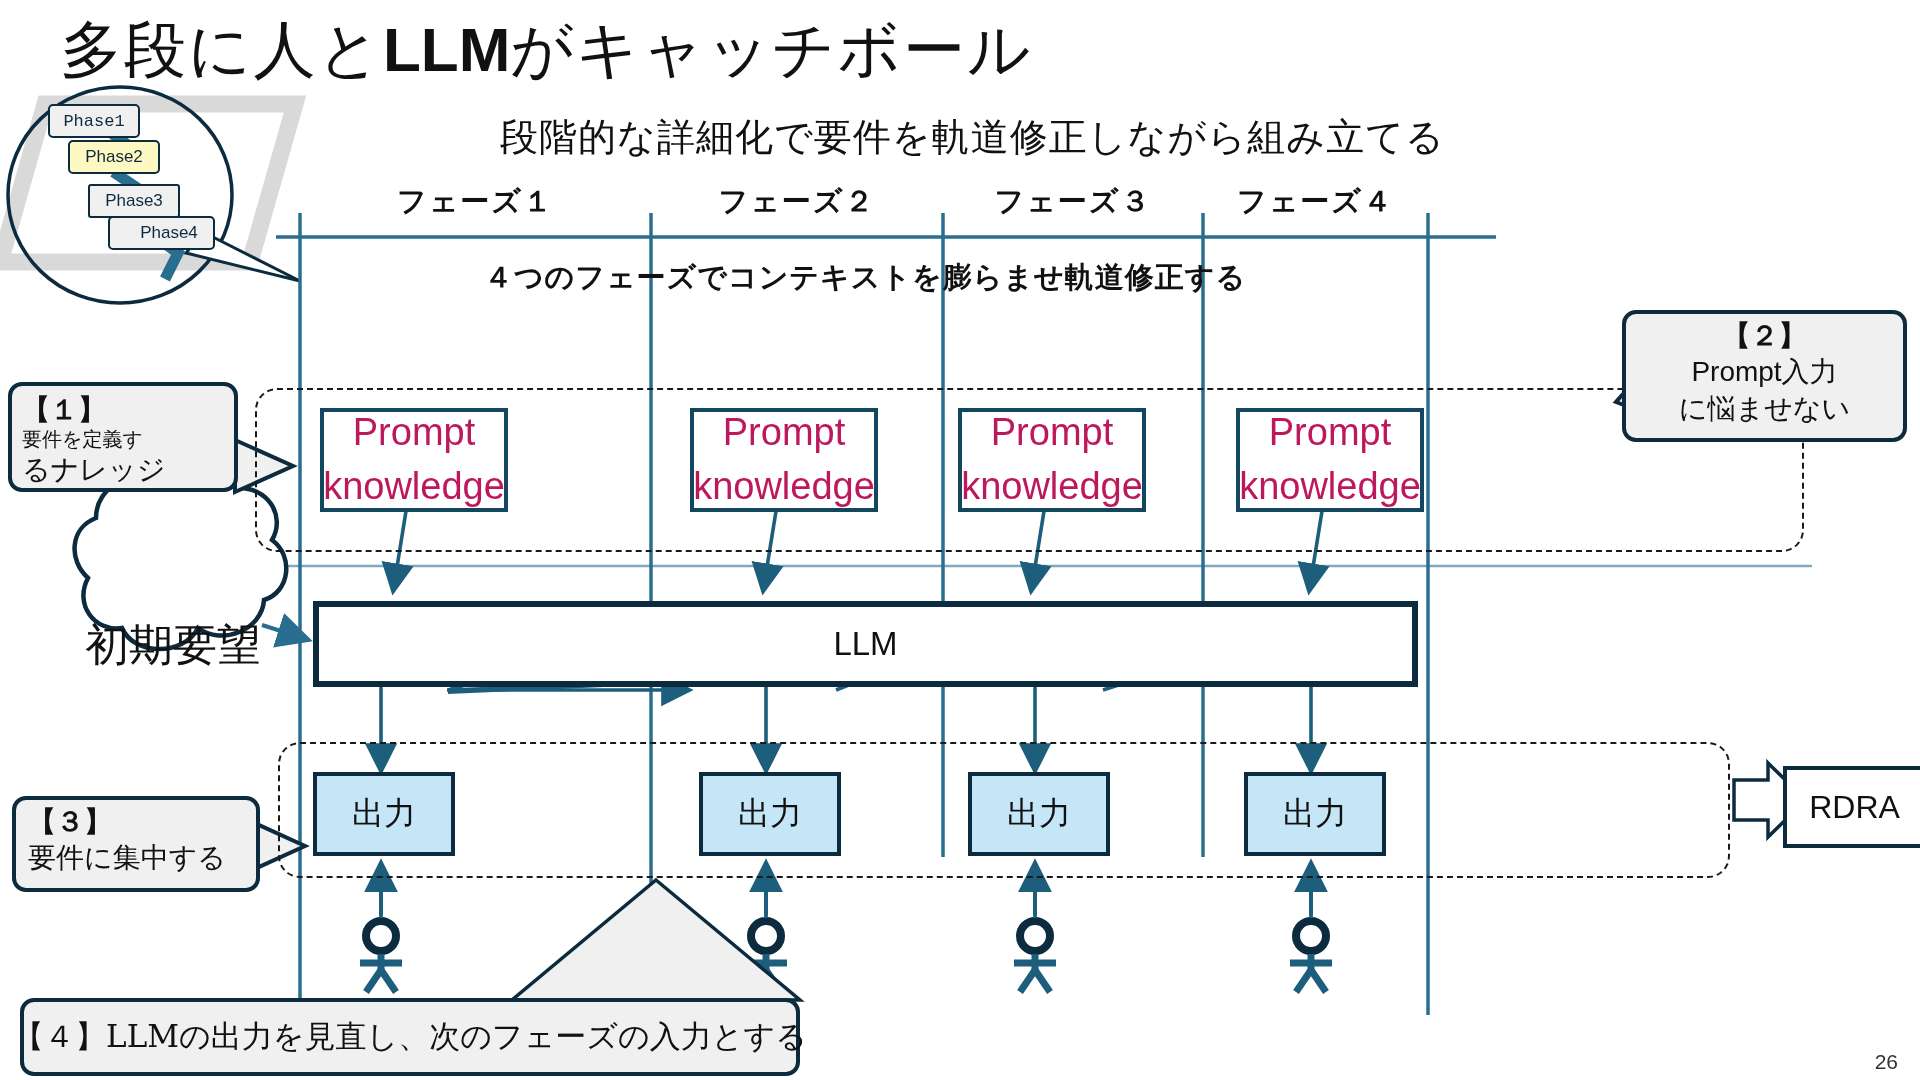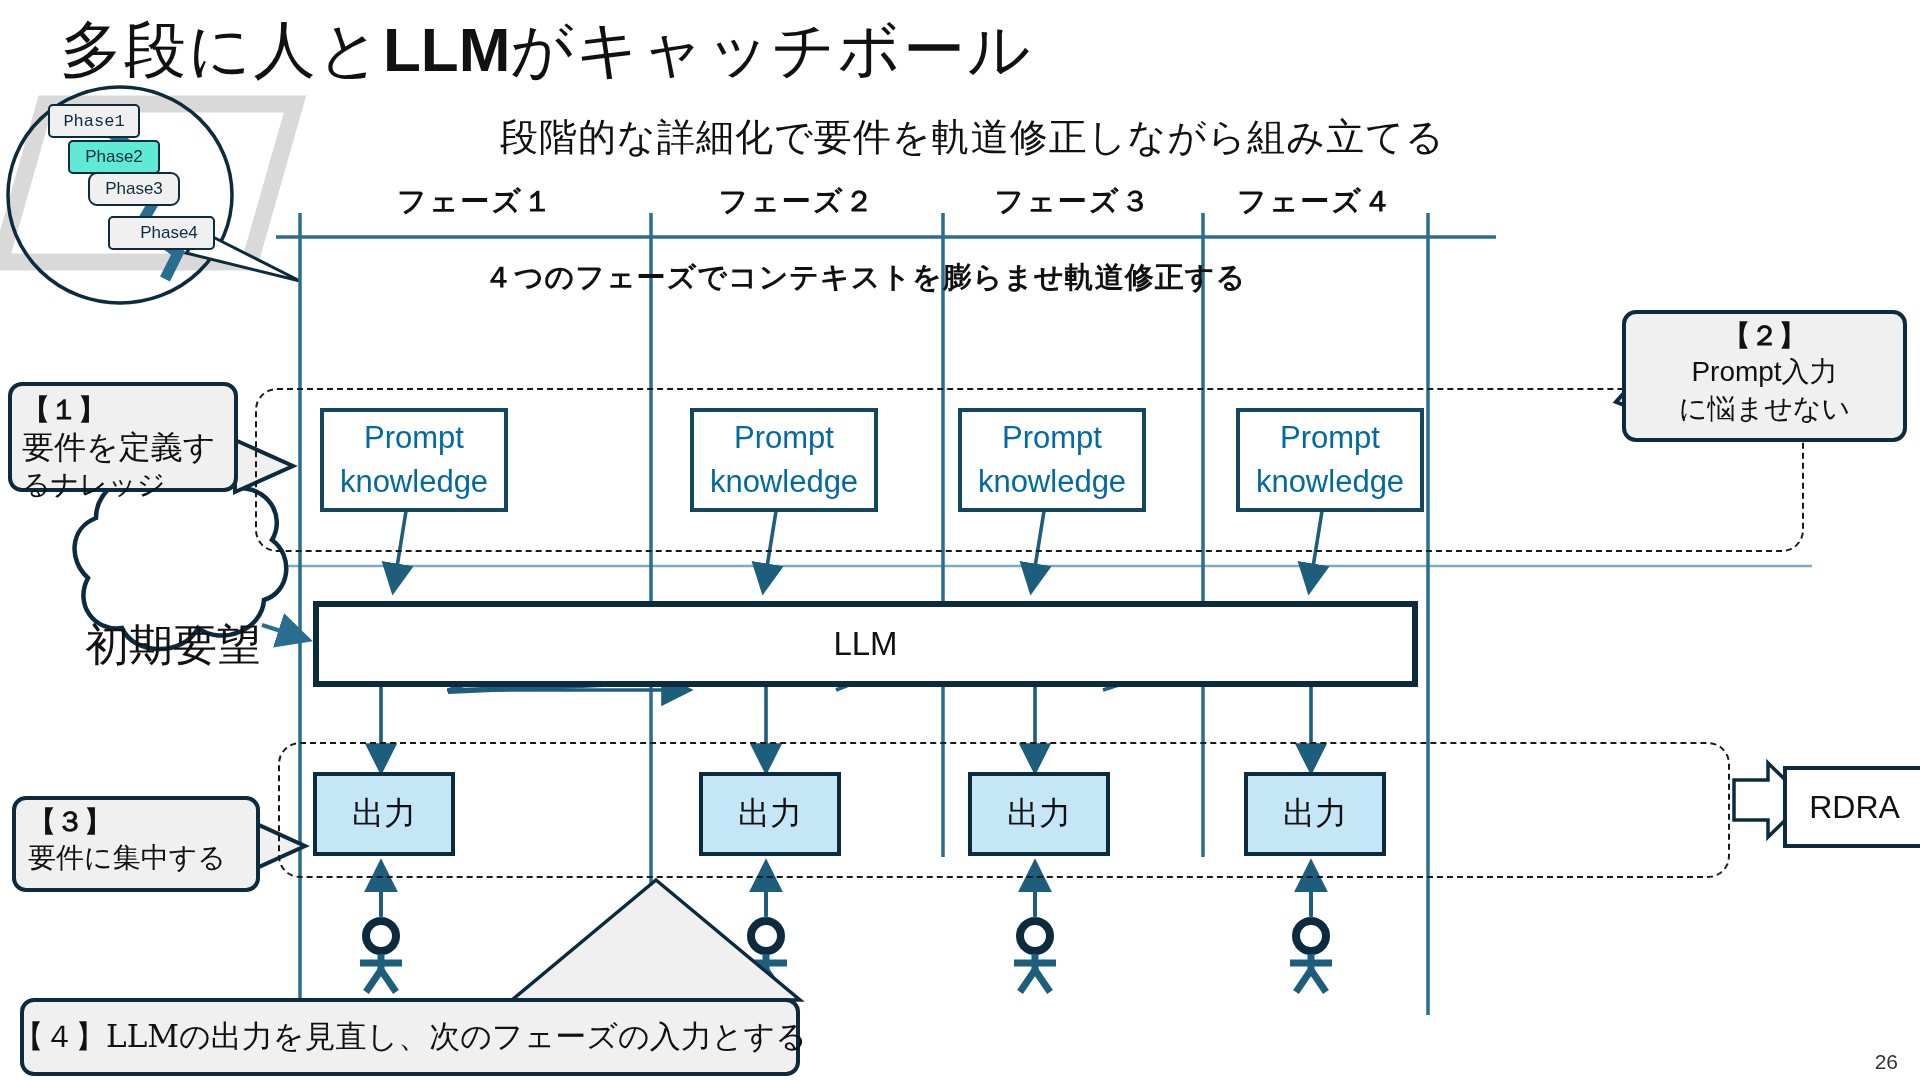--- a/index.html
+++ b/index.html
@@ -37,21 +37,21 @@
     letter-spacing:1px; white-space:nowrap;
   }
 
   
   .dash-group{border:2px dashed #1a1a1a;border-radius:22px;background:transparent;}
 
   
   .kbox{
     border:4px solid #12475f;background:#ffffff;
     display:flex;align-items:center;justify-content:center;
-    font-size:31px;line-height:1.42;text-align:center;color:#0369a1;
+    font-size:38px;line-height:1.42;text-align:center;color:#be185d;
     font-weight:400;
   }
 
   
   #llm-bar{
     left:313px; top:601px; width:1093px; height:74px;
     border:6px solid #0d2b3e;background:#ffffff;
     display:flex;align-items:center;justify-content:center;
     font-size:33px;color:#111111;
   }
@@ -290,24 +290,24 @@
 
 <div class="abs" id="slide-title">
   <span>多段に人と</span><b>LLM</b><span>がキャッチボール</span>
 </div>
 
 <div class="abs" id="subtitle">段階的な詳細化で要件を軌道修正しながら組み立てる</div>
 
 <div class="abs" style="left:48px;top:104px;width:88px;height:30px;border:2.5px solid #0d2b3e;border-radius:5px;background:#f0f0f0;display:flex;align-items:center;justify-content:center;font-size:17px;font-family:Liberation Mono, monospace;">
   <span>Phase1</span>
 </div>
-<div class="abs" style="left:68px;top:140px;width:88px;height:30px;border:2.5px solid #0d2b3e;border-radius:5px;background:#5eead4;display:flex;align-items:center;justify-content:center;font-size:17px;">
+<div class="abs" style="left:68px;top:140px;width:88px;height:30px;border:2.5px solid #0d2b3e;border-radius:5px;background:#fef9c3;display:flex;align-items:center;justify-content:center;font-size:17px;">
   <span>Phase2</span>
 </div>
-<div class="abs" style="left:88px;top:172px;width:88px;height:30px;border:2.5px solid #0d2b3e;border-radius:9px;background:#f0f0f0;display:flex;align-items:center;justify-content:center;font-size:17px;">
+<div class="abs" style="left:88px;top:184px;width:88px;height:30px;border:2.5px solid #0d2b3e;border-radius:3px;background:#f0f0f0;display:flex;align-items:center;justify-content:center;font-size:17px;">
   <span>Phase3</span>
 </div>
 <div class="abs" style="left:108px;top:216px;width:88px;height:30px;border:2.5px solid #0d2b3e;border-radius:5px;background:#f0f0f0;display:flex;align-items:center;justify-content:center;font-size:17px;padding-left:15px;">
   <span>Phase4</span>
 </div>
 
 <div class="abs phase-head" style="left:300px;width:351px;">フェーズ１</div>
 <div class="abs phase-head" style="left:651px;width:292px;">フェーズ２</div>
 <div class="abs phase-head" style="left:943px;width:260px;">フェーズ３</div>
 <div class="abs phase-head" style="left:1203px;width:225px;">フェーズ４</div>
@@ -361,21 +361,21 @@
 
 <div class="abs" style="left:1828px;top:767px;width:0;height:0;"></div>
 <div class="abs" style="left:1822px;top:766px;width:0;height:0;"></div>
 <div class="abs" style="left:1783px;top:766px;width:135px;height:74px;border:4px solid #0d2b3e;background:#ffffff;
             display:flex;align-items:center;justify-content:center;font-size:32px;color:#111111;">
   <span>RDRA</span>
 </div>
 
 <div class="abs callout" style="left:8px;top:382px;width:230px;height:110px;padding:6px 10px;">
   <span class="ln cal-num" style="font-size:28px;line-height:1.25;">【１】</span>
-  <span class="ln" style="font-size:32px;line-height:1.25;font-family:Liberation Serif, serif;">要件を定義す</span>
+  <span class="ln" style="font-size:20px;line-height:1.25;font-family:Liberation Serif, serif;">要件を定義す</span>
   <span class="ln" style="font-size:28px;line-height:1.25;font-family:'DejaVu Serif','Liberation Serif',serif;">るナレッジ</span>
 </div>
 
 <div class="abs callout" style="left:1622px;top:310px;width:285px;height:132px;padding:4px 10px;text-align:center;">
   <span class="ln cal-num" style="font-size:28px;line-height:1.3;">【２】</span>
   <span class="ln" style="font-size:28px;line-height:1.3;">Prompt入力</span>
   <span class="ln" style="font-size:28px;line-height:1.3;font-family:'DejaVu Serif','Liberation Serif',serif;">に悩ませない</span>
 </div>
 
 <div class="abs callout" style="left:12px;top:796px;width:248px;height:96px;padding:4px 12px;">

